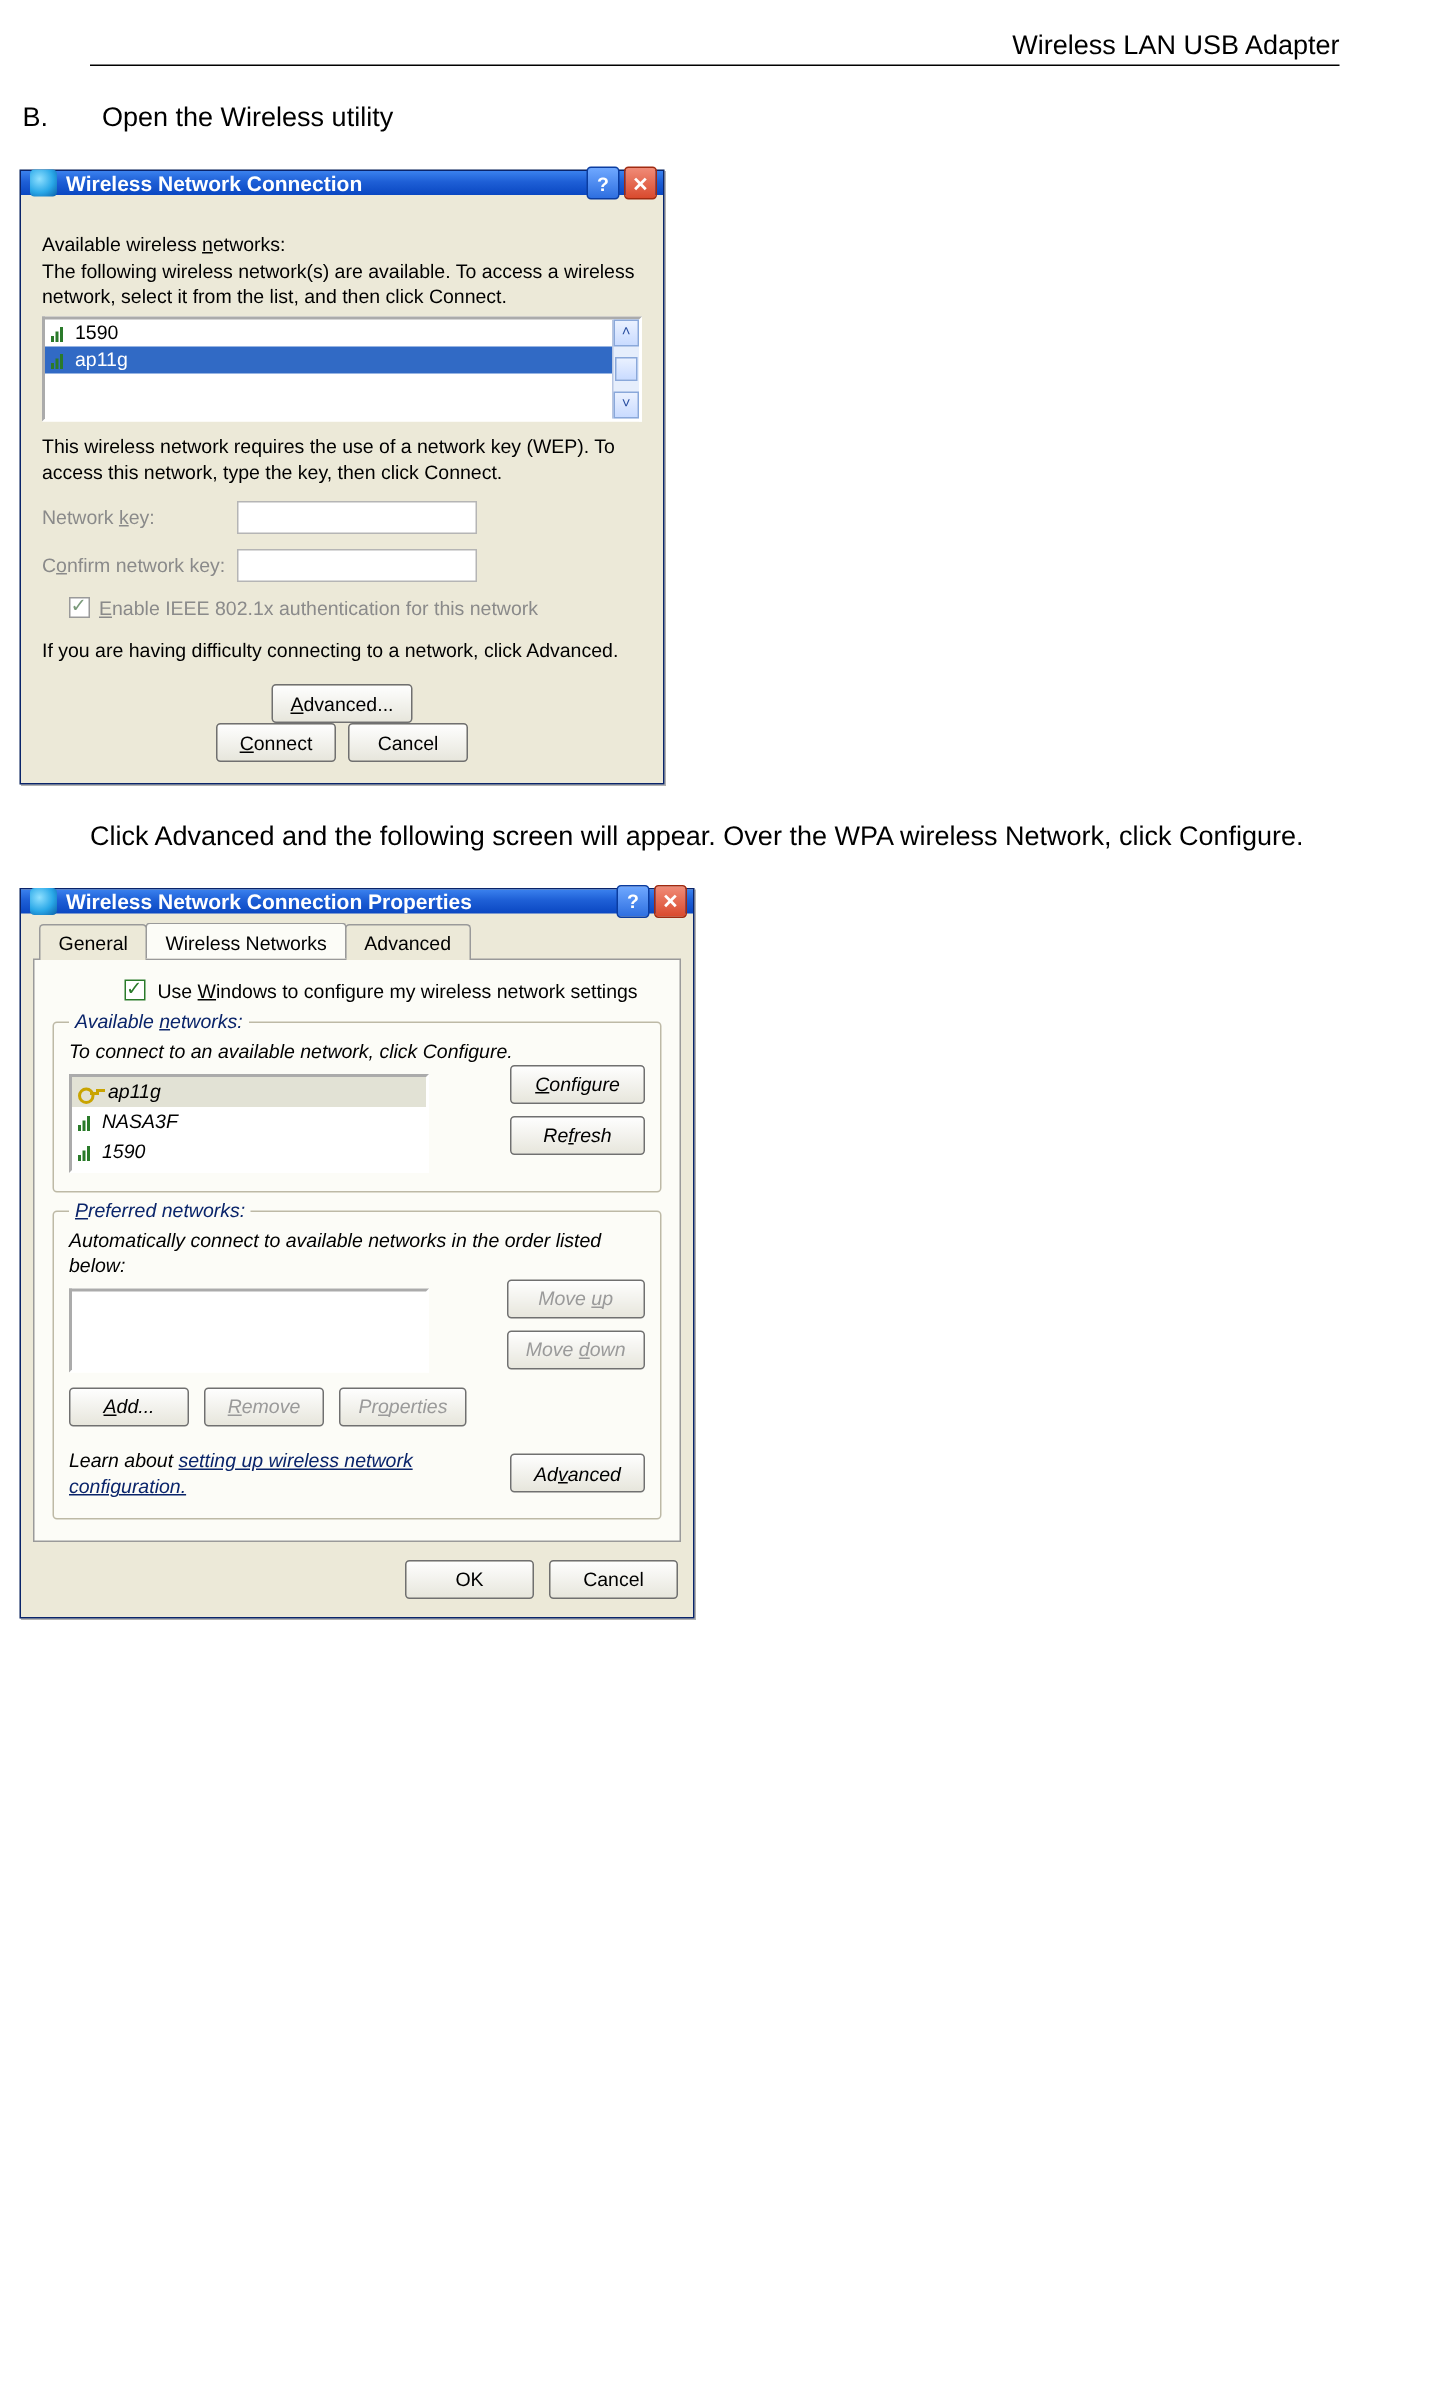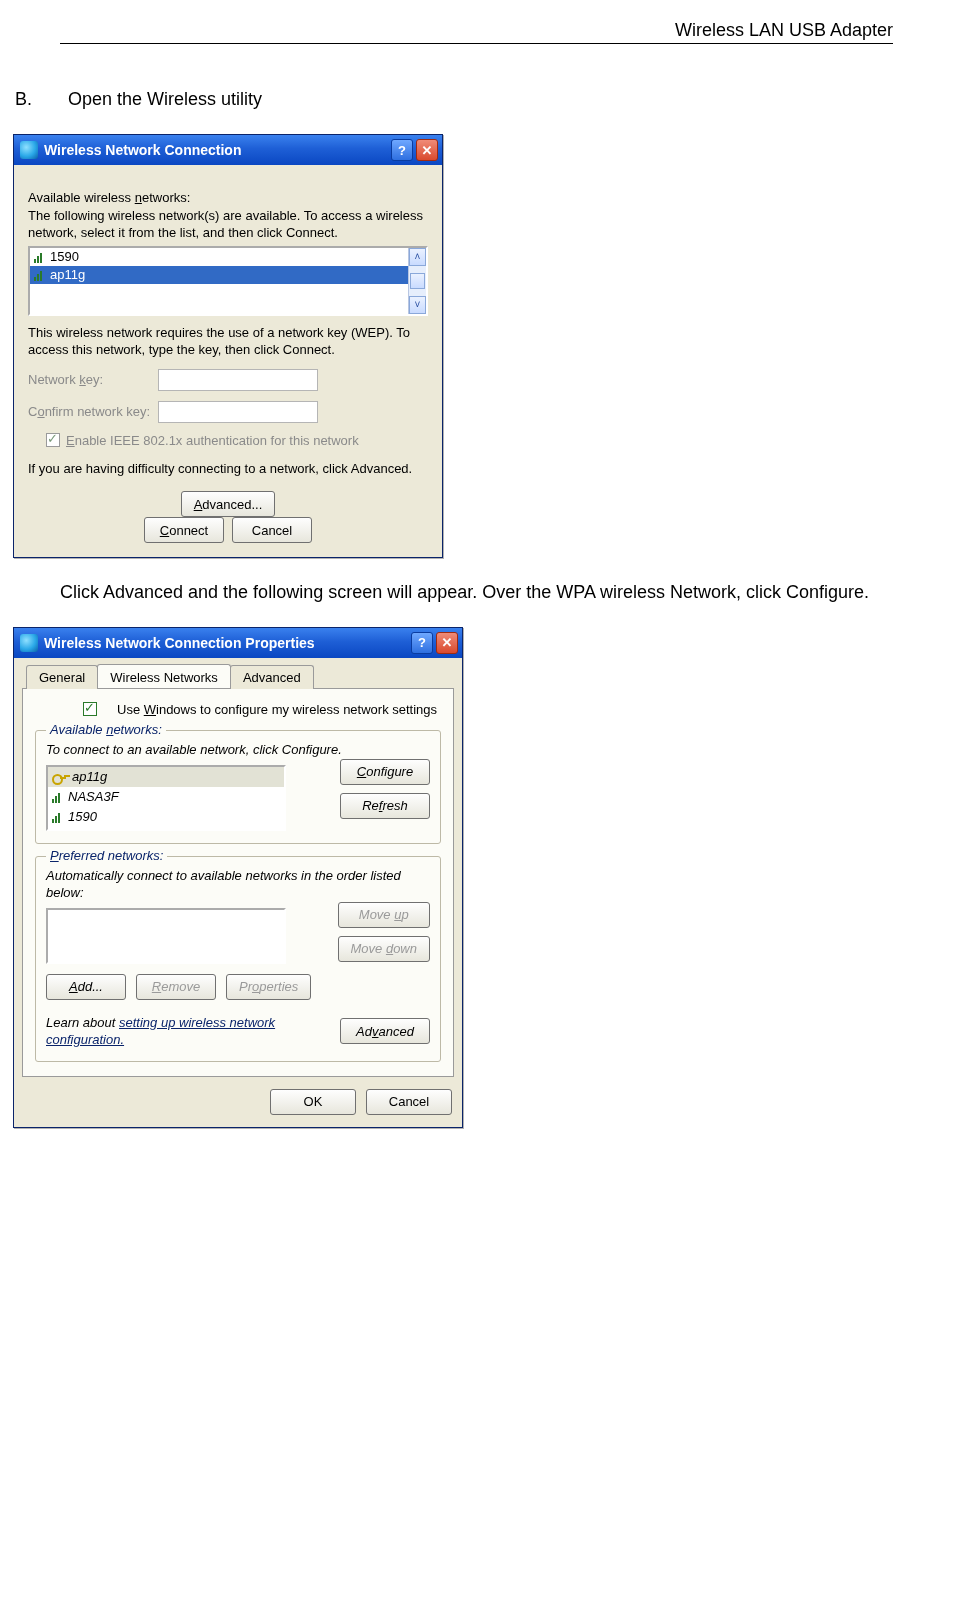--- a/index.html
+++ b/index.html
@@ -14,21 +14,21 @@
     width: 953px;
     min-height: 1597px;
     padding: 20px 60px 30px 60px;
     position: relative;
   }
   .header-line {
     border-bottom: 1px solid #000;
     text-align: right;
     font-size: 18px;
     padding-bottom: 2px;
-    margin-bottom: 45px;
+    margin-bottom: 24px;
   }
   .section-head {
     font-size: 18px;
     margin: 0 0 24px -45px;
     padding-left: 0;
   }
   .section-head .letter { display:inline-block; width: 48px; }
   .body-text {
     font-size: 18px;
     margin: 22px 0 22px 0;
@@ -48,21 +48,21 @@
     font-family: Tahoma, Arial, sans-serif;
     font-size: 13px;
     color: #000;
     background: #ece9d8;
     border: 1px solid #0a246a;
     width: 430px;
     box-shadow: 1px 1px 0 rgba(0,0,0,.3);
     margin-left: -47px;
   }
   .titlebar {
-    height: 30px;
+    height: 16px;
     background: linear-gradient(to bottom,#3a81ee 0%,#1e5fd6 45%,#0a47c2 100%);
     display: flex;
     align-items: center;
     padding: 0 4px 0 6px;
     color: #fff;
     font-weight: bold;
     font-size: 14px;
   }
   .titlebar .ticon {
     width: 18px; height: 18px;
@@ -302,21 +302,21 @@
     </div>
 
     <div style="padding:0 8px 0 8px;">
       <div class="tabstrip">
         <div class="tab">General</div>
         <div class="tab active">Wireless Networks</div>
         <div class="tab">Advanced</div>
       </div>
 
       <div class="tabpage">
-        <div style="display:flex;align-items:center;gap:20px;padding-left:48px;">
+        <div style="display:flex;align-items:center;gap:8px;padding-left:48px;">
           <span class="chk2 checked"></span>
           <span class="small-label">
             <span>Use </span><span class="u">W</span><span>indows to configure my wireless network settings</span>
           </span>
         </div>
 
         <div class="group">
           <div class="group-title">
             <span>Available </span><span class="u">n</span><span>etworks:</span>
           </div>

